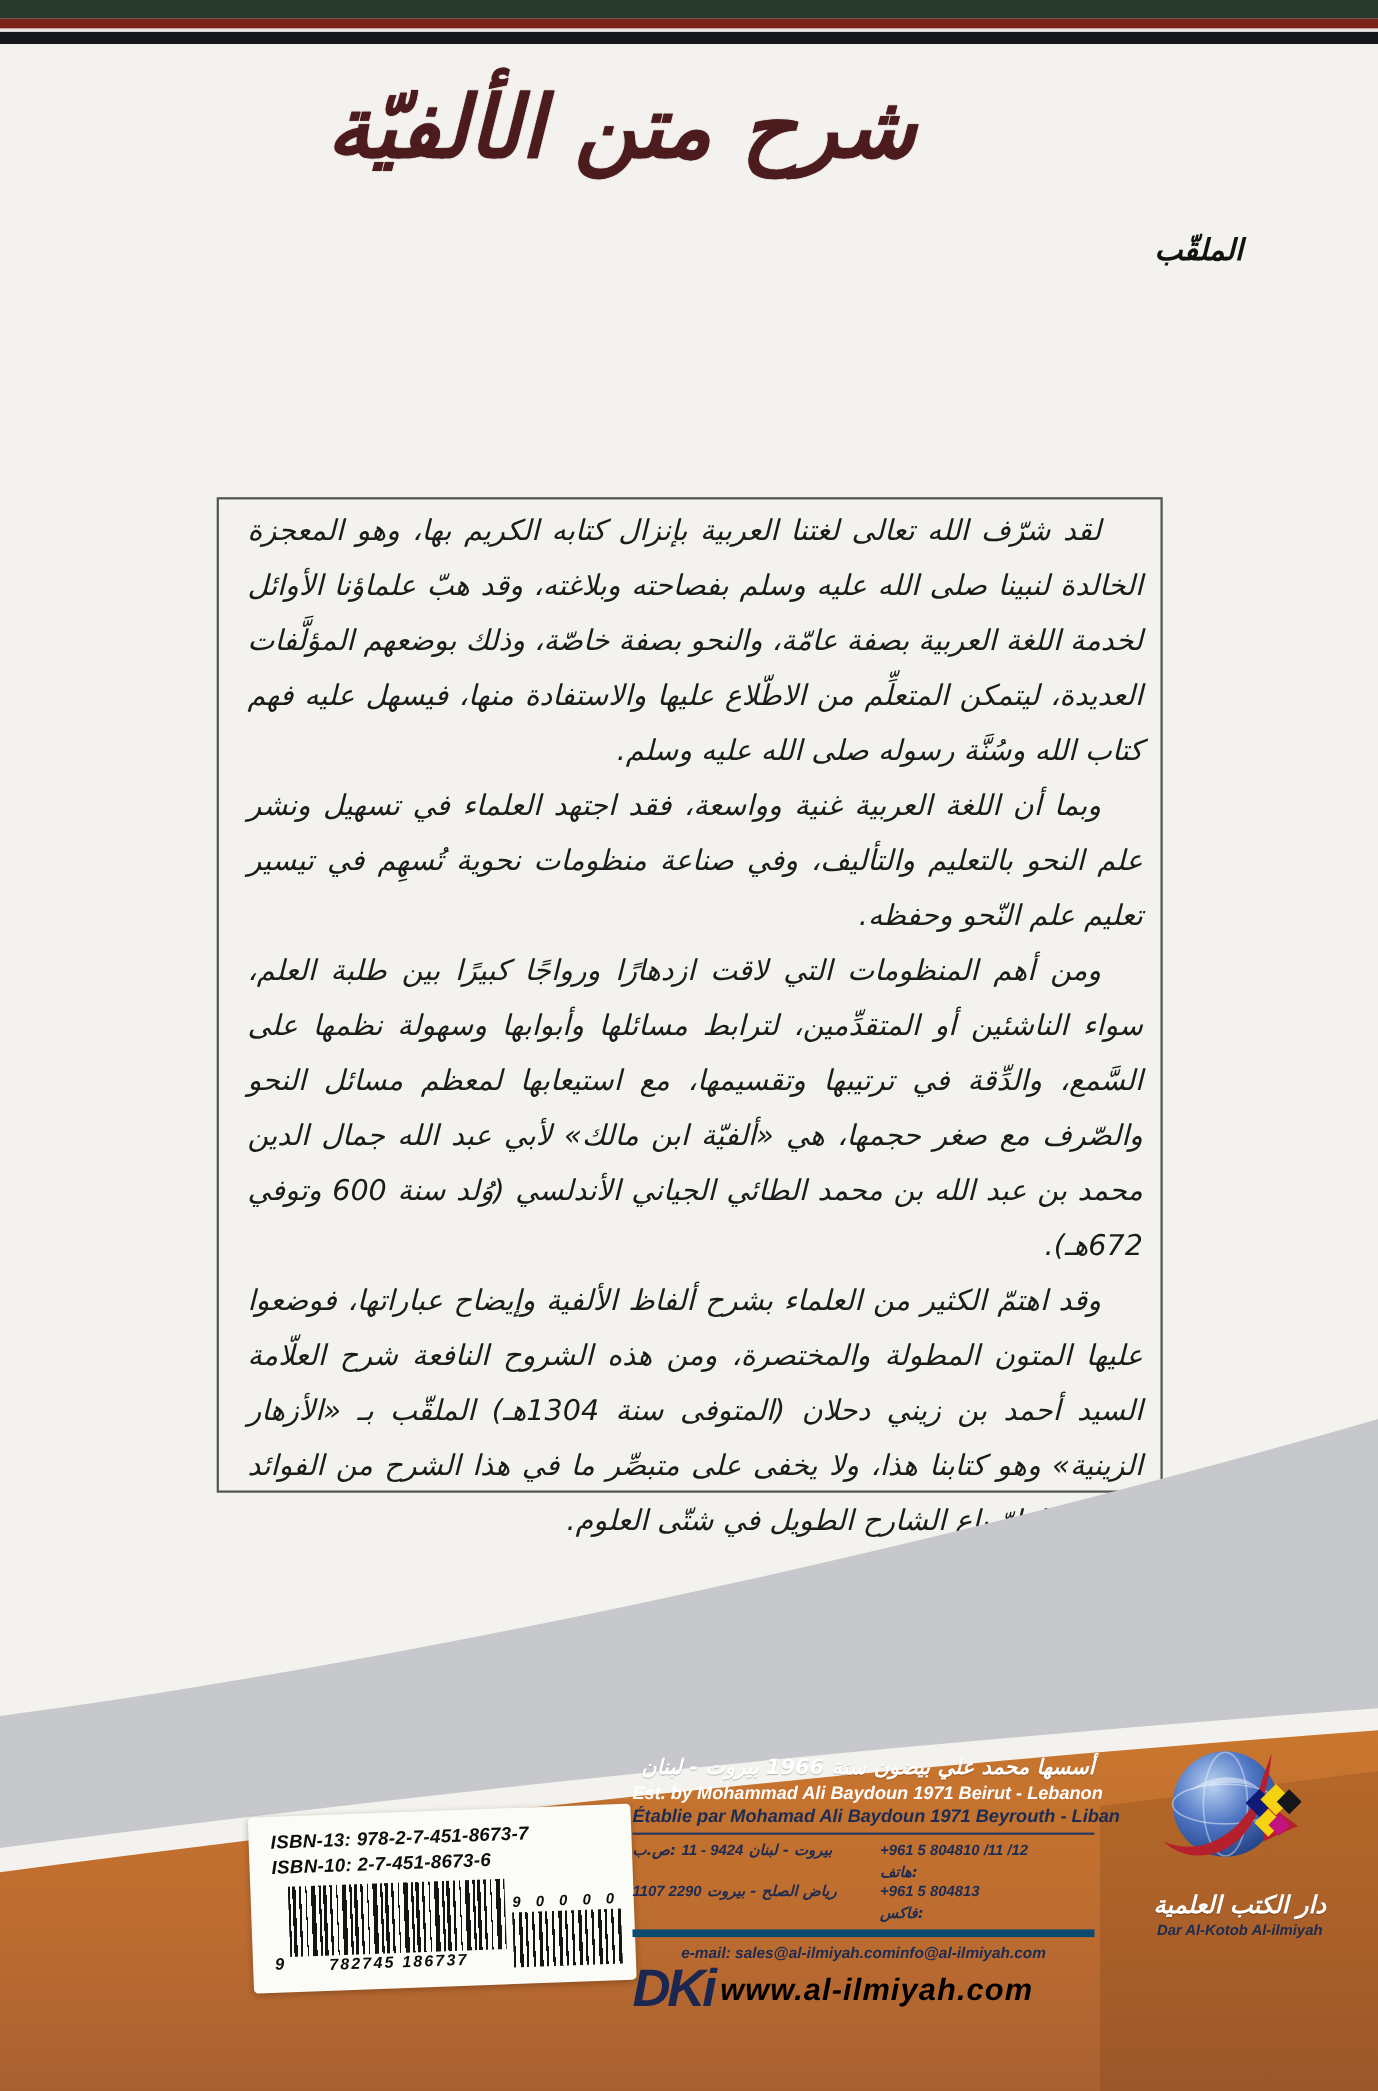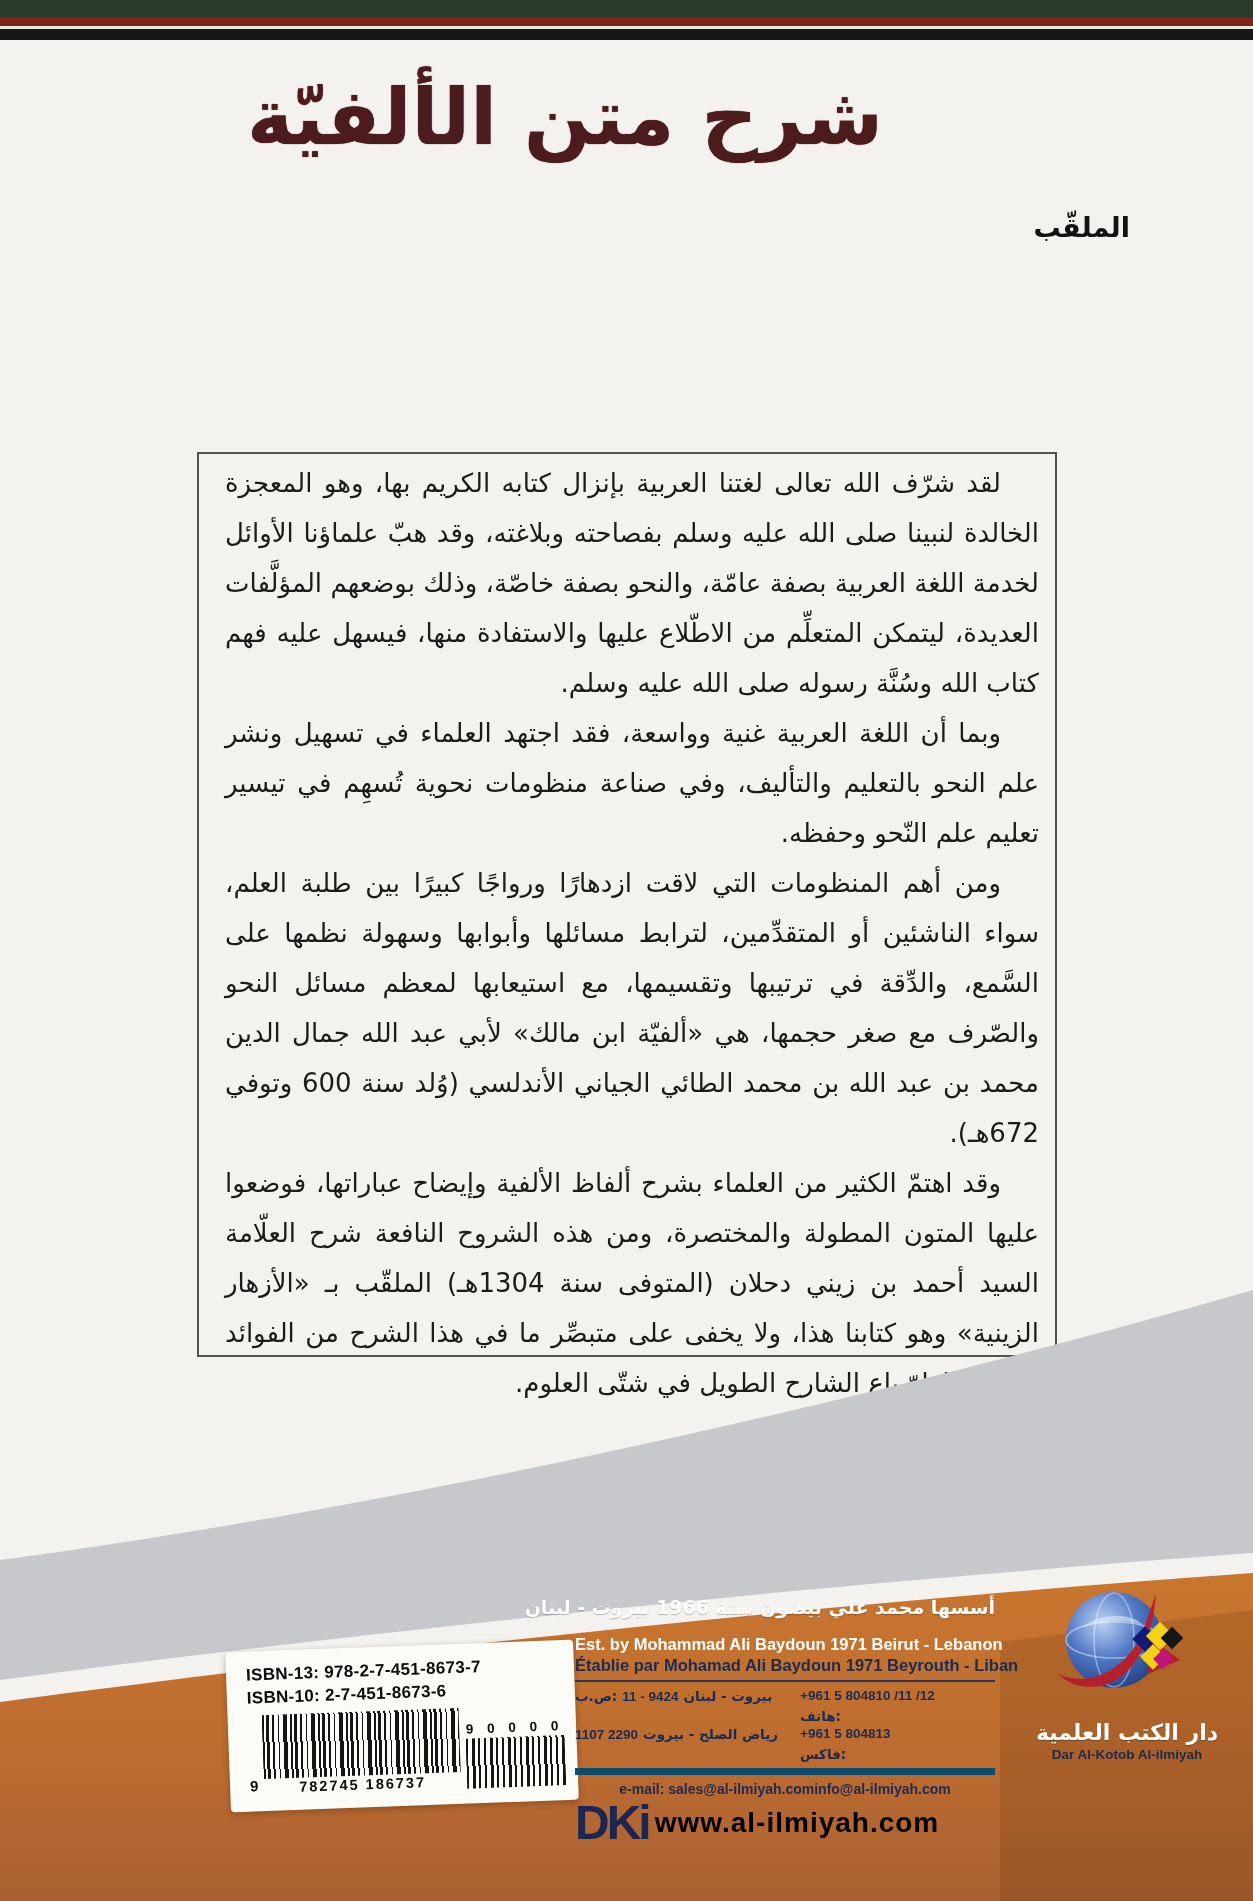--- a/index.html
+++ b/index.html
@@ -2,20 +2,21 @@
 <html><head>
 <meta charset="utf-8">
 <style>
   html,body{margin:0;padding:0;}
   .cover{
     position:relative;
     width:1253px;height:1901px;
     background:#f3f2ee;
     overflow:hidden;
     font-family:"DejaVu Sans",sans-serif;
+    font-style:italic;
   }
   
   .strip-green{position:absolute;left:0;top:0;width:100%;height:17px;background:#2a3b2e;}
   .strip-red{position:absolute;left:0;top:17px;width:100%;height:9px;background:#7c241a;}
   .strip-light{position:absolute;left:0;top:26px;width:100%;height:3px;background:#e9e7e1;}
   .strip-black{position:absolute;left:0;top:29px;width:100%;height:11px;background:#15171a;}
 
   
   .title-main{
     position:absolute;left:0;top:72px;width:1130px;
@@ -90,21 +91,21 @@
   .pub-block{
     position:absolute;left:575px;top:1596px;width:420px;
     font-family:"Liberation Sans",sans-serif;
   }
   .pub-ar{
     direction:rtl;color:#ffffff;font-size:19px;font-weight:bold;
     font-family:"DejaVu Sans",sans-serif;
     text-shadow:0 1px 1px rgba(0,0,0,.25);
     white-space:nowrap;
   }
-  .pub-en{color:#ffffff;font-size:16.5px;font-weight:bold;margin-top:17px;white-space:nowrap;}
+  .pub-en{color:#ffffff;font-size:16.5px;font-weight:bold;margin-top:3px;white-space:nowrap;}
   .pub-fr{color:#1c2b52;font-size:16.5px;font-weight:bold;margin-top:2px;white-space:nowrap;
     border-bottom:2px solid #27365c;padding-bottom:5px;}
   .contact{
     display:grid;grid-template-columns:215px 1fr;column-gap:10px;row-gap:2px;
     margin-top:6px;color:#1c2b52;font-size:13.5px;font-weight:bold;
     border-bottom:7px solid #0c4a6e;padding-bottom:6px;
   }
   .c-cell{display:flex;gap:5px;white-space:nowrap;align-items:baseline;}
   .c-right{justify-content:flex-end;flex-direction:column;}
   .ar-bit{font-family:"DejaVu Sans",sans-serif;}

